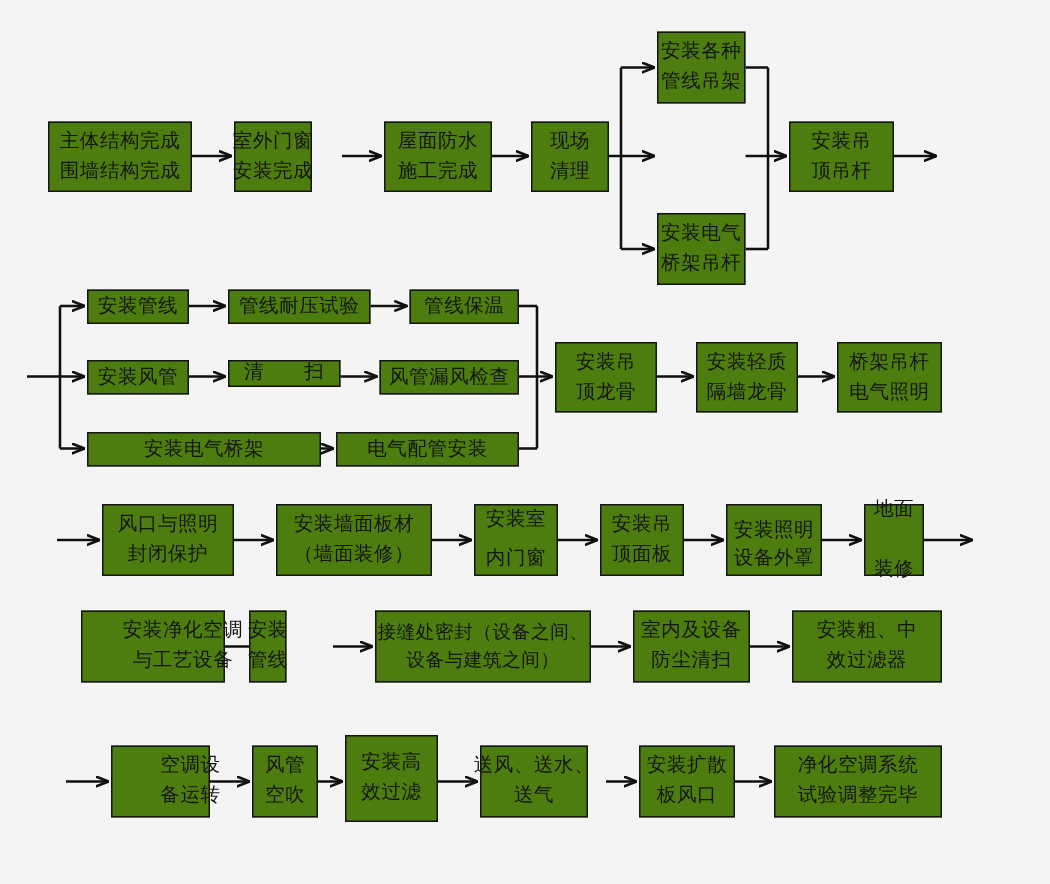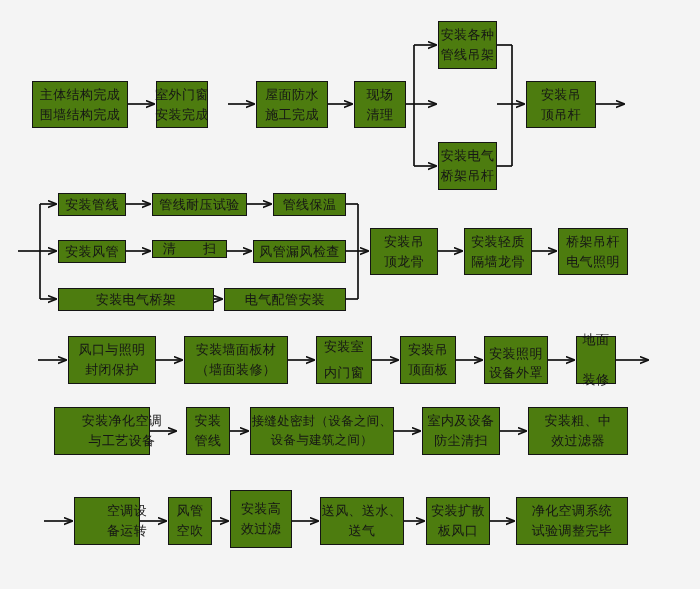--- a/index.html
+++ b/index.html
@@ -190,21 +190,21 @@
   </div>
   <div class="node" style="left:576px;top:336px;width:40px;height:48px;gap:20px;">
     <span>地面</span>
     <span>装修</span>
   </div>
 
   <div class="node" style="left:54px;top:407px;width:96px;height:48px;padding-left:40px;">
     <span>安装净化空调</span>
     <span>与工艺设备</span>
   </div>
-  <div class="node" style="left:186px;top:407px;width:44px;height:48px;">
+  <div class="node" style="left:166px;top:407px;width:25px;height:48px;">
     <span>安装</span>
     <span>管线</span>
   </div>
   <div class="node small" style="left:250px;top:407px;width:144px;height:48px;">
     <span>接缝处密封（设备之间、</span>
     <span>设备与建筑之间）</span>
   </div>
   <div class="node" style="left:422px;top:407px;width:78px;height:48px;">
     <span>室内及设备</span>
     <span>防尘清扫</span>
@@ -219,21 +219,21 @@
     <span>备运转</span>
   </div>
   <div class="node" style="left:168px;top:497px;width:44px;height:48px;">
     <span>风管</span>
     <span>空吹</span>
   </div>
   <div class="node" style="left:230px;top:490px;width:62px;height:58px;">
     <span>安装高</span>
     <span>效过滤</span>
   </div>
-  <div class="node" style="left:320px;top:497px;width:84px;height:48px;">
+  <div class="node" style="left:320px;top:497px;width:72px;height:48px;">
     <span>送风、送水、</span>
     <span>送气</span>
   </div>
   <div class="node" style="left:426px;top:497px;width:64px;height:48px;">
     <span>安装扩散</span>
     <span>板风口</span>
   </div>
   <div class="node" style="left:516px;top:497px;width:112px;height:48px;">
     <span>净化空调系统</span>
     <span>试验调整完毕</span>

